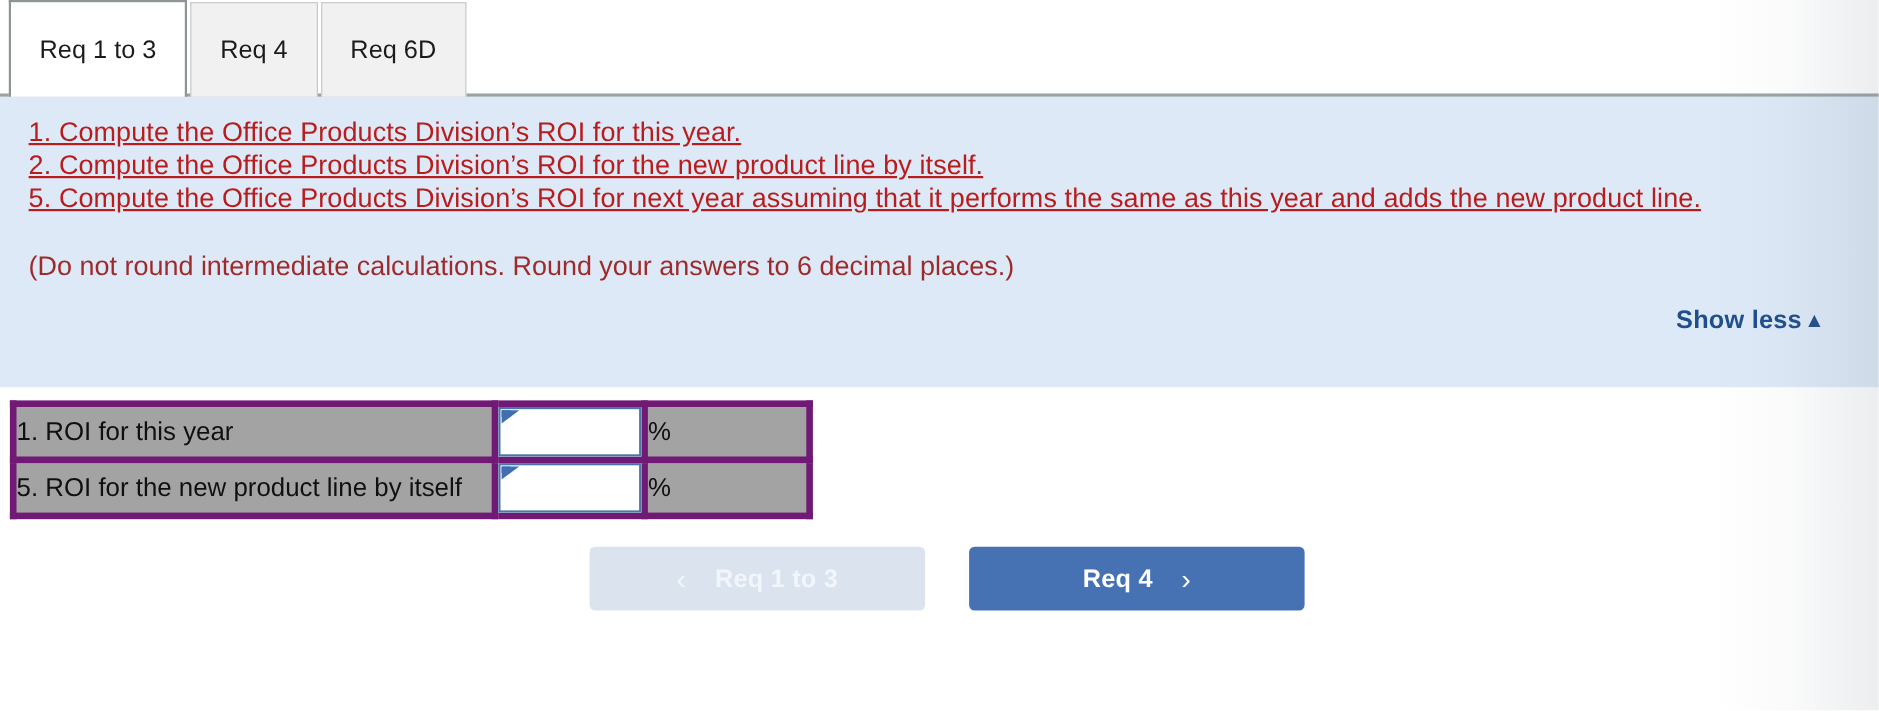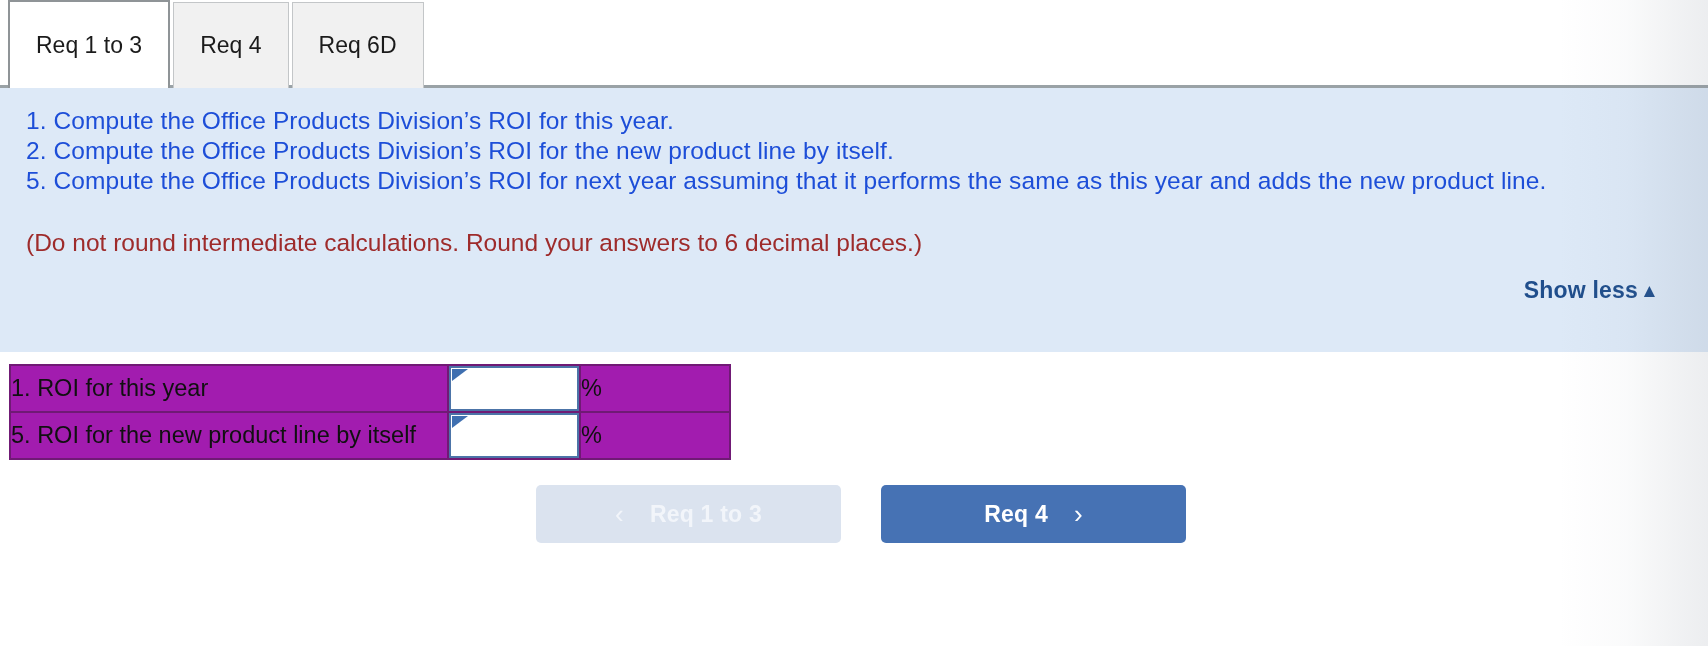--- a/index.html
+++ b/index.html
@@ -77,22 +77,23 @@
   #panel {
     position: relative;
     background: #dde9f7;
     padding: 18px 24px 12px 26px;
     box-sizing: border-box;
     min-height: 264px;
   }
   .instr-line {
     font-size: 24.5px;
     line-height: 1.22;
-    color: #1d4ed8;
+    color: #b91c1c;
     letter-spacing: 0.1px;
+    text-decoration: underline;
   }
   #note {
     margin-top: 32px;
     font-size: 24.5px;
     color: #9e2b2b;
     line-height: 1.2;
   }
   #showless-row {
     margin-top: 20px;
     text-align: right;
@@ -113,26 +114,26 @@
   }
 
   
   #answers {
     margin: 12px 0 0 9px;
     border-collapse: collapse;
     border: 1px solid #8a8a8a;
     background: #ffffff;
   }
   #answers td {
-    border: 2px solid #701a75;
+    border: 6px solid #701a75;
     height: 45px;
     box-sizing: border-box;
     vertical-align: middle;
     padding: 0;
-    background: #a21caf;
+    background: #a3a3a3;
   }
   td.label-cell {
     width: 438px;
     font-size: 23.5px;
     color: #101010;
     padding: 0 8px 0 8px;
   }
   td.input-cell {
     width: 130px;
     padding: 0;

